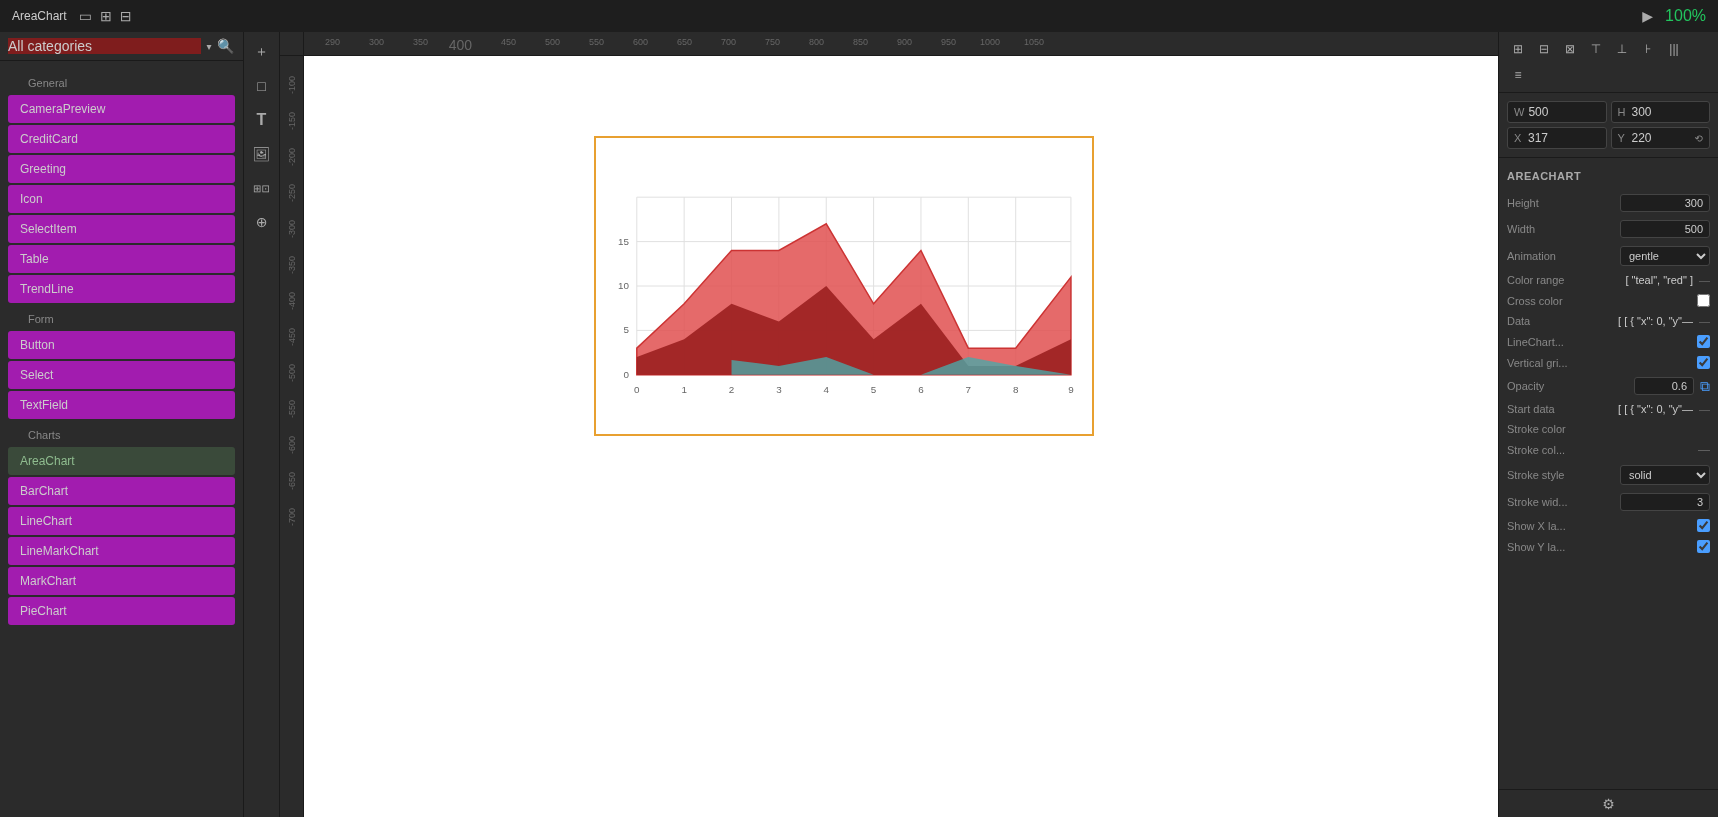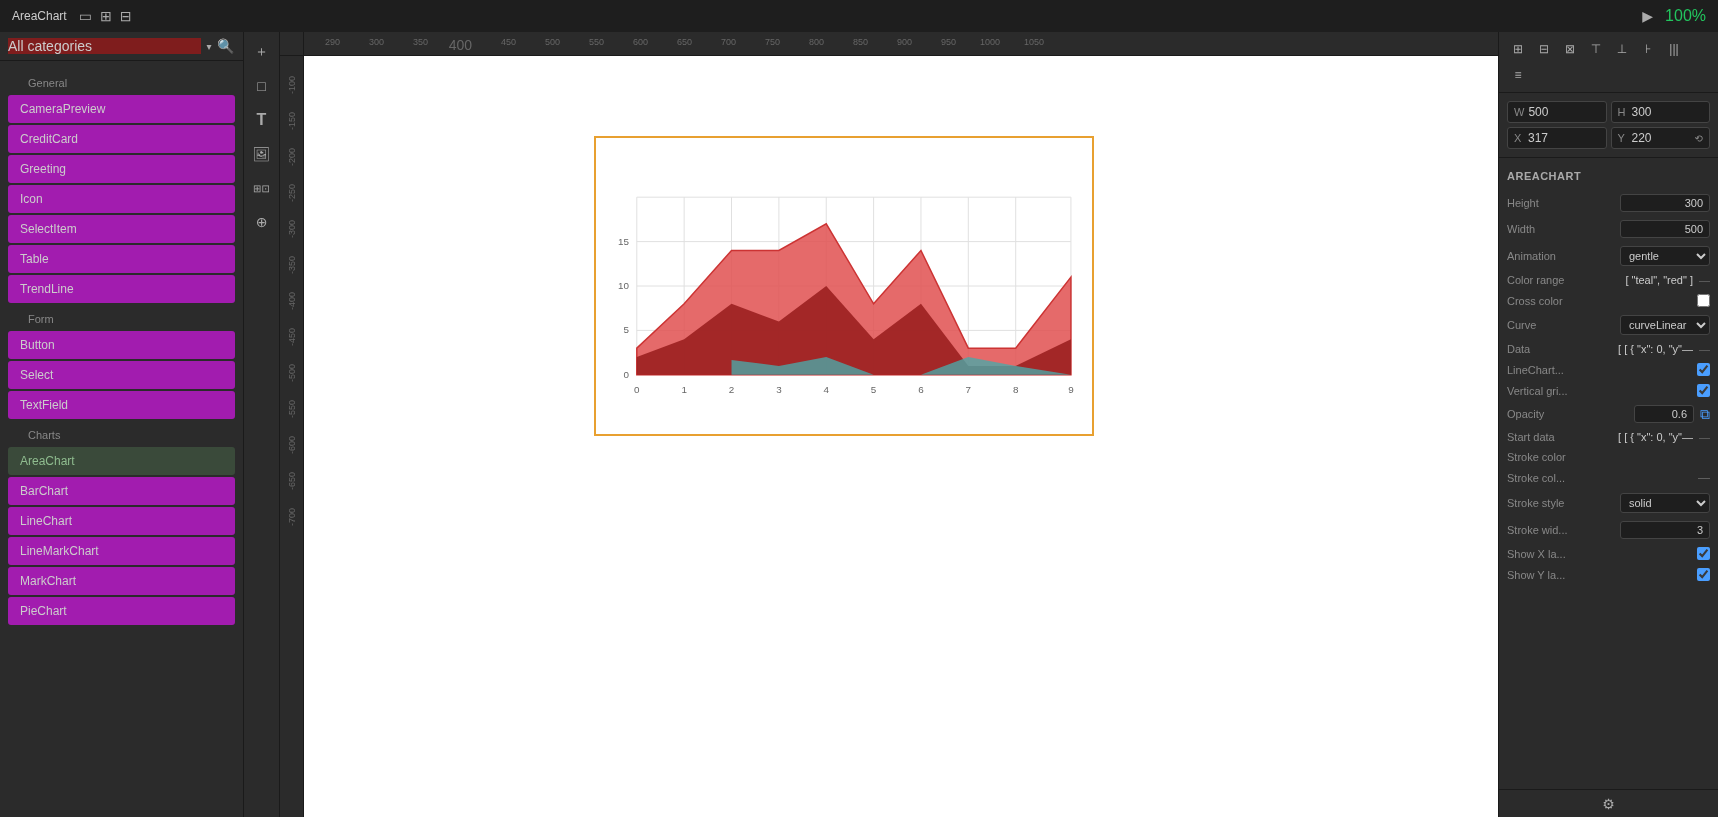--- a/index.html
+++ b/index.html
@@ -468,31 +468,20 @@
         <span class="prop-label">Color range</span>
         <span class="prop-value">[ "teal", "red" ]</span>
         <span class="prop-dots">—</span>
       </div>
 
       <div class="prop-row">
         <span class="prop-label">Cross color</span>
         <input type="checkbox" class="prop-checkbox" style="">
       </div>
 
-      <div class="prop-row">
-        <span class="prop-label">Curve</span>
-        <select class="prop-select">
-          <option>curveLinear</option>
-          <option>curveBasis</option>
-          <option>curveCardinal</option>
-          <option>curveCatmullRom</option>
-          <option>curveMonotoneX</option>
-          <option>curveStep</option>
-        </select>
-      </div>
 
       <div class="prop-row">
         <span class="prop-label">Data</span>
         <span class="prop-value">[ [ { "x": 0, "y"—</span>
         <span class="prop-dots">—</span>
       </div>
 
       <div class="prop-row">
         <span class="prop-label">LineChart...</span>
         <input type="checkbox" class="prop-checkbox" checked="" style="">

